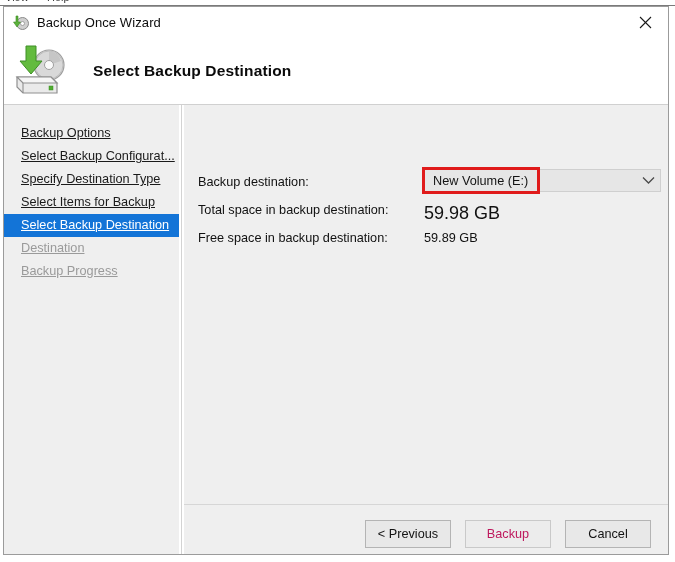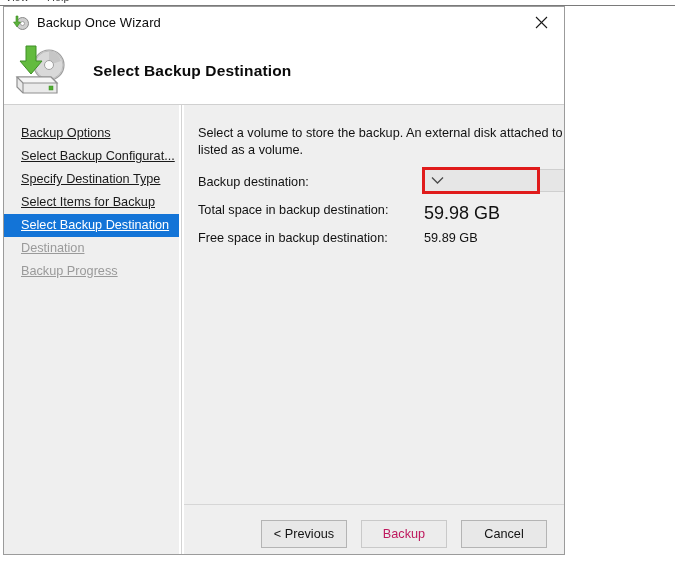--- a/index.html
+++ b/index.html
@@ -37,21 +37,21 @@
     left: 0; top: 5px;
     width: 675px; height: 1px;
     background: #7a7a7a;
   }
 
   
   #wizard-window {
     position: absolute;
     left: 3px;
     top: 6px;
-    width: 562px;
+    width: 666px;
     height: 549px;
     background: #ffffff;
     border: 1px solid #9b9b9b;
     box-sizing: border-box;
     overflow: hidden;
   }
 
   
   #title-bar {
     position: absolute;
@@ -355,25 +355,25 @@
       <div class="sidebar-item">Select Items for Backup</div>
       <div class="sidebar-item selected">Select Backup Destination</div>
       <div class="sidebar-item disabled">Destination</div>
       <div class="sidebar-item disabled">Backup Progress</div>
     </div>
     <div id="sidebar-divider"></div>
 
     <div id="main-pane">
       <div id="content-area">
 
-        <div id="intro-text">Select a volume to store the backup. An external disk attached to this computer is listed as a volume.</div>
 
         <div class="field-row" id="label-destination">Backup destination:</div>
 
         <div id="destination-combo">
+          <span id="destination-combo-value">New Volume (E:)</span>
           <span id="destination-combo-arrow">
             <svg width="13" height="9" viewBox="0 0 13 9">
               <polyline points="1,1.5 6.5,7 12,1.5" fill="none" stroke="#4a4a4a" stroke-width="1.3"></polyline>
             </svg>
           </span>
         </div>
         <div id="combo-highlight"></div>
 
         <div class="field-row" id="label-total">Total space in backup destination:</div>
         <div id="value-total">59.98 GB</div>

